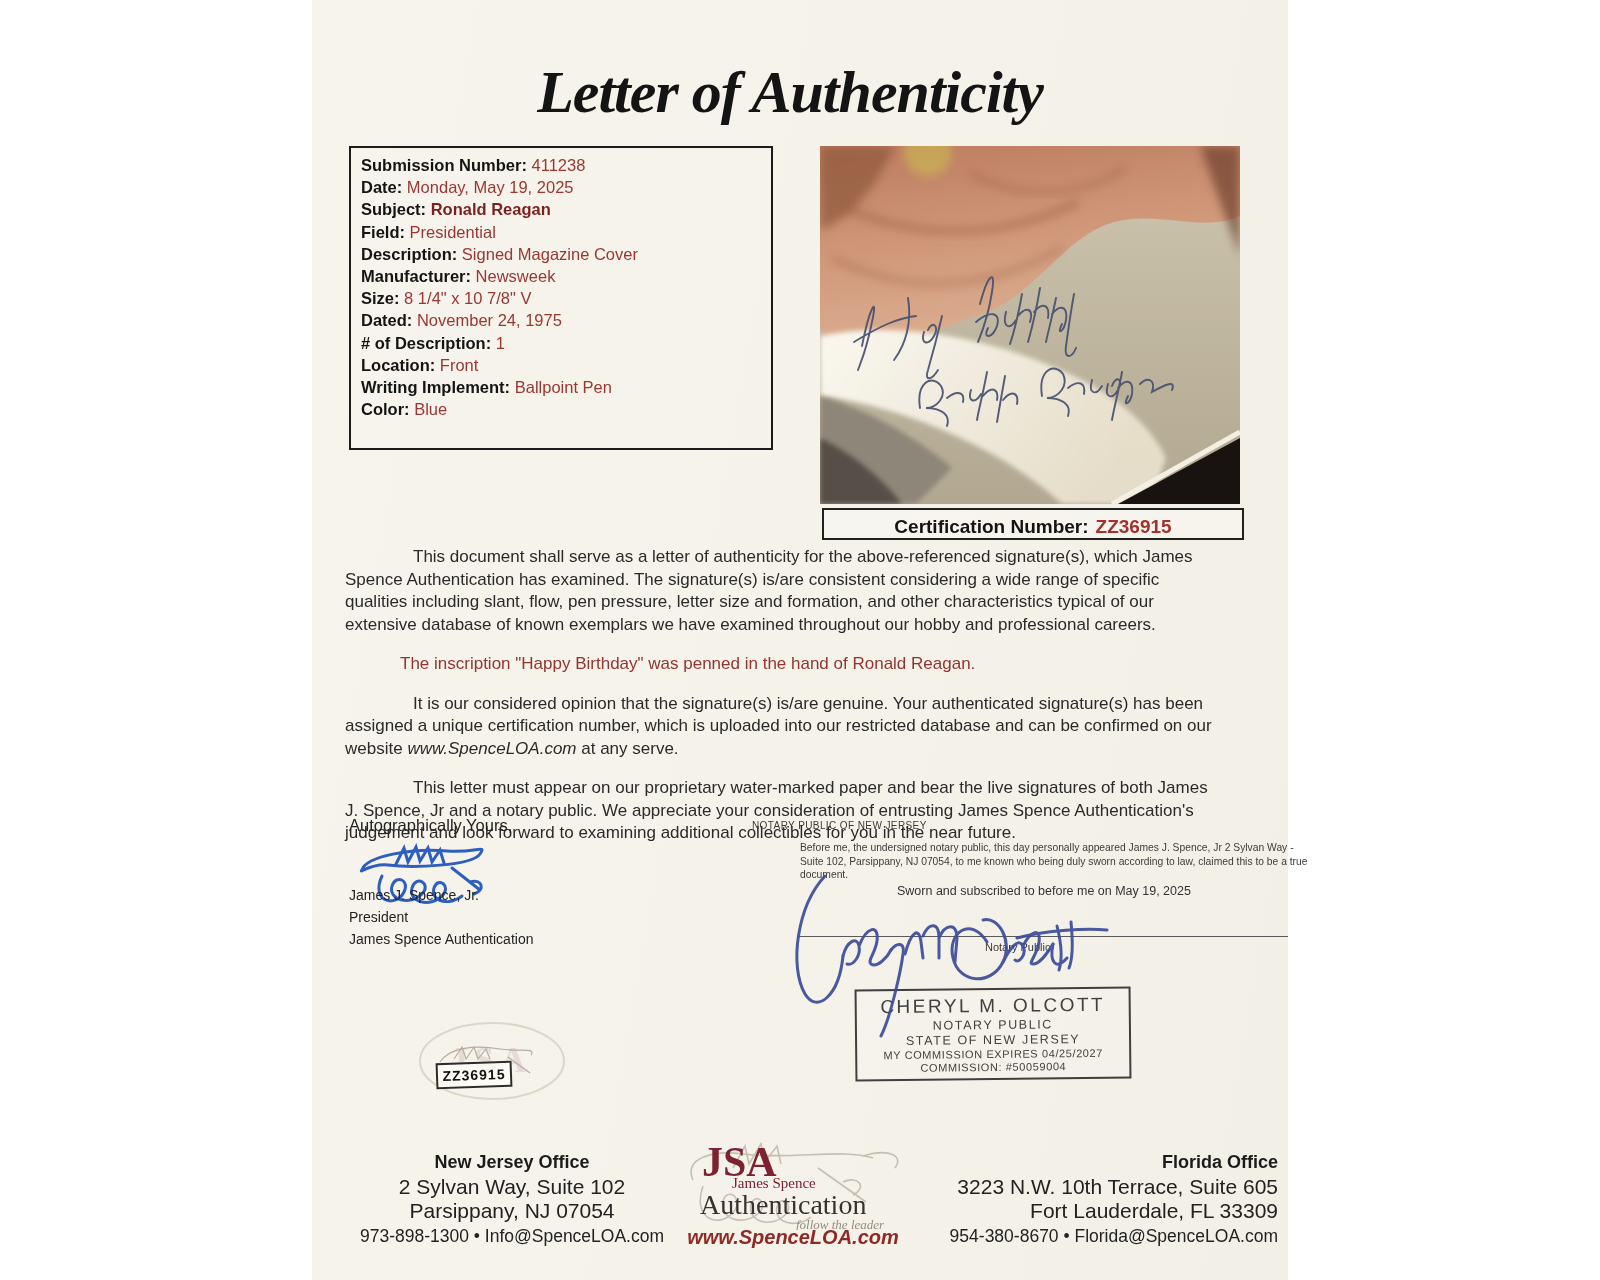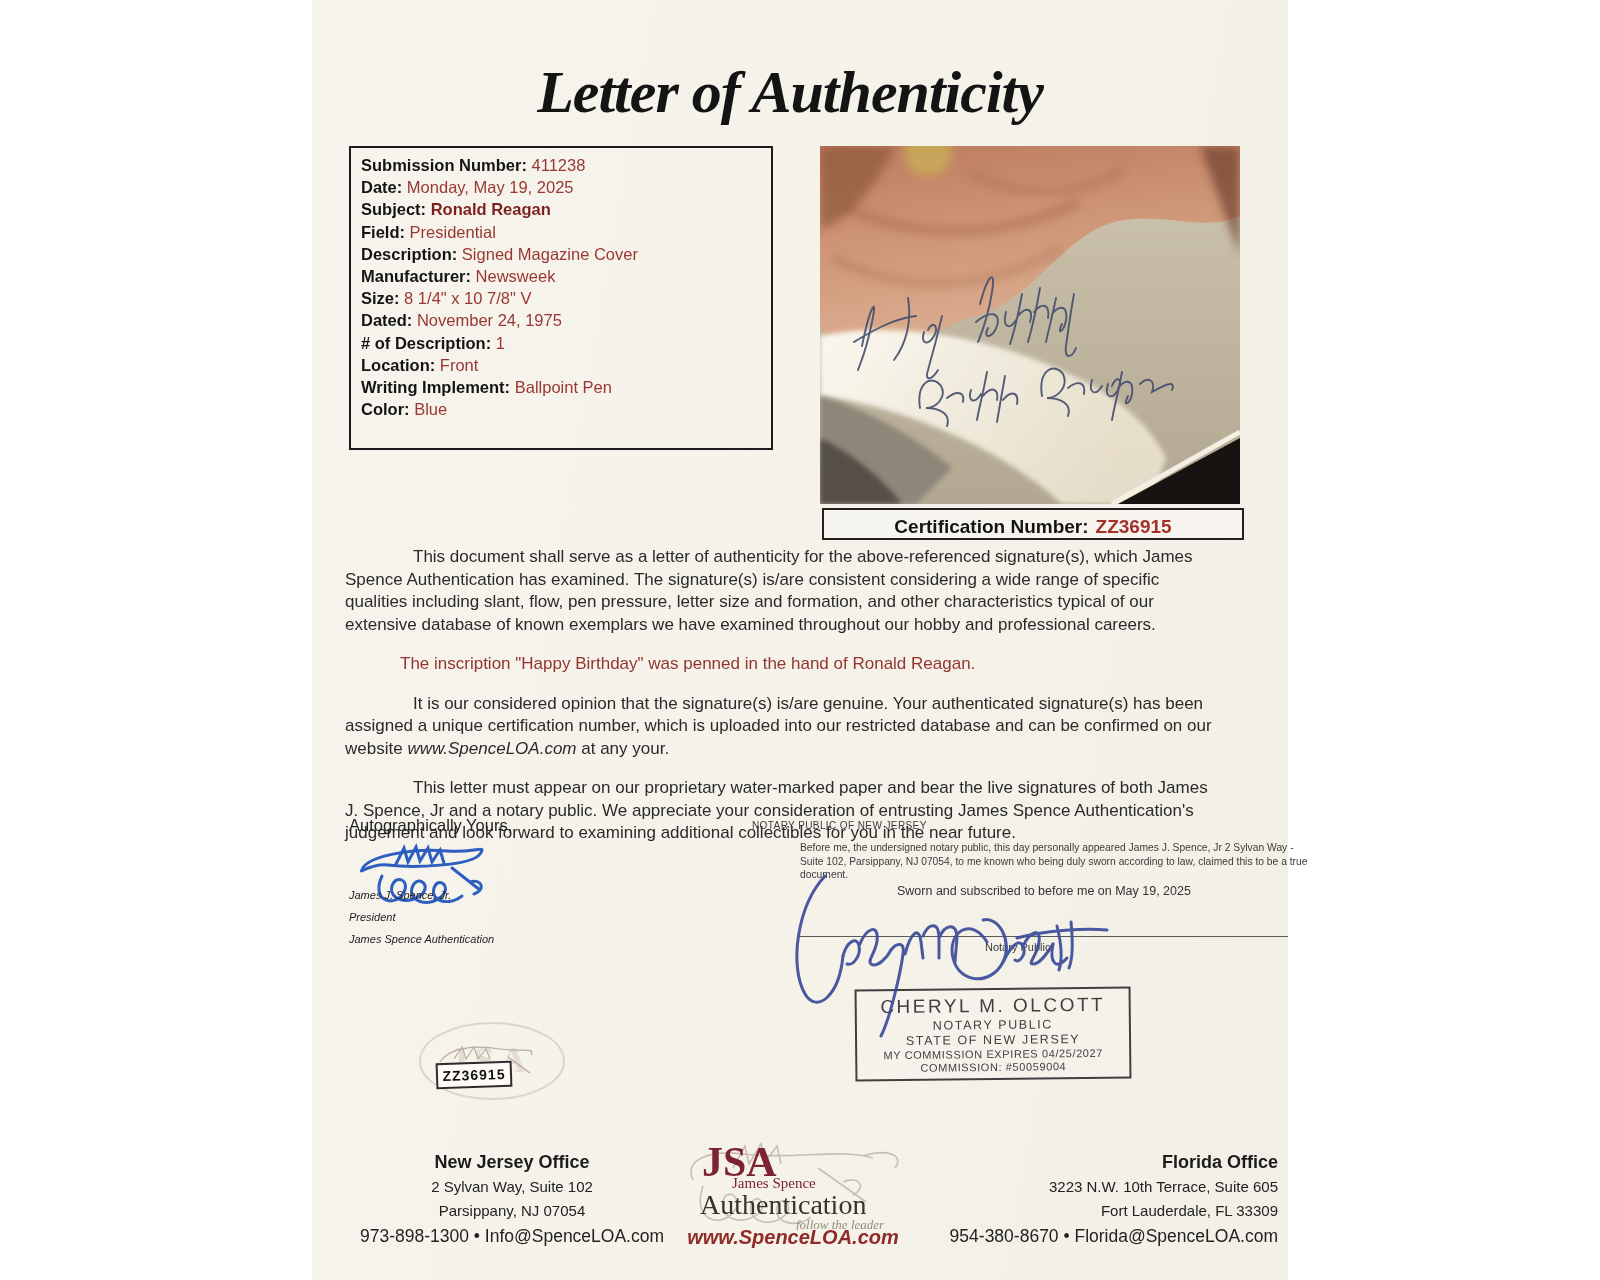--- a/index.html
+++ b/index.html
@@ -27,21 +27,21 @@
             color:#141414;background:rgba(255,255,255,0.25);}
   .cert-bar .cert-value{color:#a3322b;margin-left:7px;}
   
   .body-copy{position:absolute;left:345px;top:546px;width:878px;}
   .para{font-size:17px;line-height:22.5px;margin:0 0 17px 0;text-indent:68px;color:#2a2a2a;}
   .para.red{color:#93352e;text-indent:55px;}
   .website{font-style:italic;}
   
   .signoff{position:absolute;left:349px;top:816px;font-size:16.5px;color:#232323;}
   .spence-sig{position:absolute;left:352px;top:838px;}
-  .signoff-names{position:absolute;left:349px;top:884px;font-size:11px;line-height:22px;color:#232323;font-style:italic;}
+  .signoff-names{position:absolute;left:349px;top:884px;font-size:14px;line-height:22px;color:#232323;}
   
   .watermark{position:absolute;left:412px;top:1016px;width:160px;height:90px;}
   .cert-chip{position:absolute;left:436px;top:1062px;width:72px;height:22px;background:#fdfbf4;
              border:2px solid #2c2c2c;display:flex;align-items:center;justify-content:center;
              font-weight:bold;font-size:14px;letter-spacing:1px;color:#111;transform:rotate(-2deg);}
   
   .notary-heading{position:absolute;left:752px;top:820px;font-size:10px;letter-spacing:.4px;color:#3a3a3a;}
   .notary-statement{position:absolute;left:800px;top:841px;width:516px;font-size:10.3px;line-height:13.5px;color:#3c3c3c;}
   .sworn-line{position:absolute;left:897px;top:884px;font-size:12.5px;color:#333;}
   .notary-rule{position:absolute;left:798px;top:936px;width:490px;border-top:1.5px solid #5a5a5a;}
@@ -49,21 +49,21 @@
   .stamp{position:absolute;left:855px;top:988px;width:272px;height:88px;border:2px solid #3f3f3f;
          transform:rotate(-.6deg);display:flex;flex-direction:column;align-items:center;justify-content:center;
          gap:1px;color:#3f3f3f;background:rgba(255,255,255,.12);}
   .stamp .s1{font-size:19px;letter-spacing:2.5px;}
   .stamp .s2{font-size:12.5px;letter-spacing:1.6px;}
   .stamp .s3{font-size:11px;letter-spacing:.6px;}
   .notary-sig{position:absolute;left:785px;top:848px;pointer-events:none;}
   
   .footer-col{position:absolute;text-align:center;color:#222;}
   .footer-col .office{font-weight:bold;font-size:18px;line-height:25px;color:#1b1b1b;}
-  .footer-col .addr{font-size:15px;line-height:24px;}
+  .footer-col .addr{font-size:21px;line-height:24px;}
   .footer-col .contact{font-size:17.5px;line-height:26px;}
   .nj-col{left:342px;top:1150px;width:340px;}
   .fl-col{left:928px;top:1150px;width:350px;text-align:right;}
   .jsa-logo{position:absolute;left:668px;top:1130px;width:250px;height:100px;}
   .logo-site{position:absolute;left:660px;top:1226px;width:266px;text-align:center;
              font-weight:bold;font-style:italic;font-size:20px;color:#8e2b26;}
 </style>
 </head>
 <body>
 
@@ -134,21 +134,21 @@
   </div>
 
   <div class="cert-bar">
     <span>Certification Number:</span>
     <span class="cert-value">ZZ36915</span>
   </div>
 
   <div class="body-copy">
     <p class="para">This document shall serve as a letter of authenticity for the above-referenced signature(s), which James Spence Authentication has examined.  The signature(s) is/are consistent considering a wide range of specific qualities including slant, flow, pen pressure, letter size and formation, and other characteristics typical of our extensive database of known exemplars we have examined throughout our hobby and professional careers.</p>
     <p class="para red">The inscription "Happy Birthday" was penned in the hand of Ronald Reagan.</p>
-    <p class="para"><span>It is our considered opinion that the signature(s) is/are genuine. Your authenticated signature(s) has been assigned a unique certification number, which is uploaded into our restricted database and can be confirmed on our website </span><span class="website">www.SpenceLOA.com</span><span> at any your.</span></p>
+    <p class="para"><span>It is our considered opinion that the signature(s) is/are genuine. Your authenticated signature(s) has been assigned a unique certification number, which is uploaded into our restricted database and can be confirmed on our website </span><span class="website">www.SpenceLOA.com</span><span> at any serve.</span></p>
     <p class="para">This letter must appear on our proprietary water-marked paper and bear the live signatures of both James J. Spence, Jr and a notary public. We appreciate your consideration of entrusting James Spence Authentication's judgement and look forward to examining additional collectibles for you in the near future.</p>
   </div>
 
   <div class="signoff">Autographically Yours,</div>
   <svg class="spence-sig" width="170" height="80" viewBox="0 0 170 80">
     <g stroke="#2d5fc0" stroke-width="3" fill="none" stroke-linecap="round">
       <path d="M10 32 C14 18 60 10 95 13 C125 15 135 6 128 16 C120 28 60 30 36 27 C20 25 6 36 10 32"></path>
       <path d="M44 26 L52 10 L56 24 L64 9 L68 23 L76 10 L80 24 L88 12 L92 25"></path>
       <path d="M30 38 C18 64 44 70 52 54 C58 42 44 36 40 48 C36 62 58 68 70 56 C80 46 64 36 60 50 C56 64 78 70 90 58 C100 48 86 38 82 50 C78 64 98 68 110 58"></path>
       <path d="M100 30 L128 52 M118 44 C130 40 134 52 122 56"></path>

